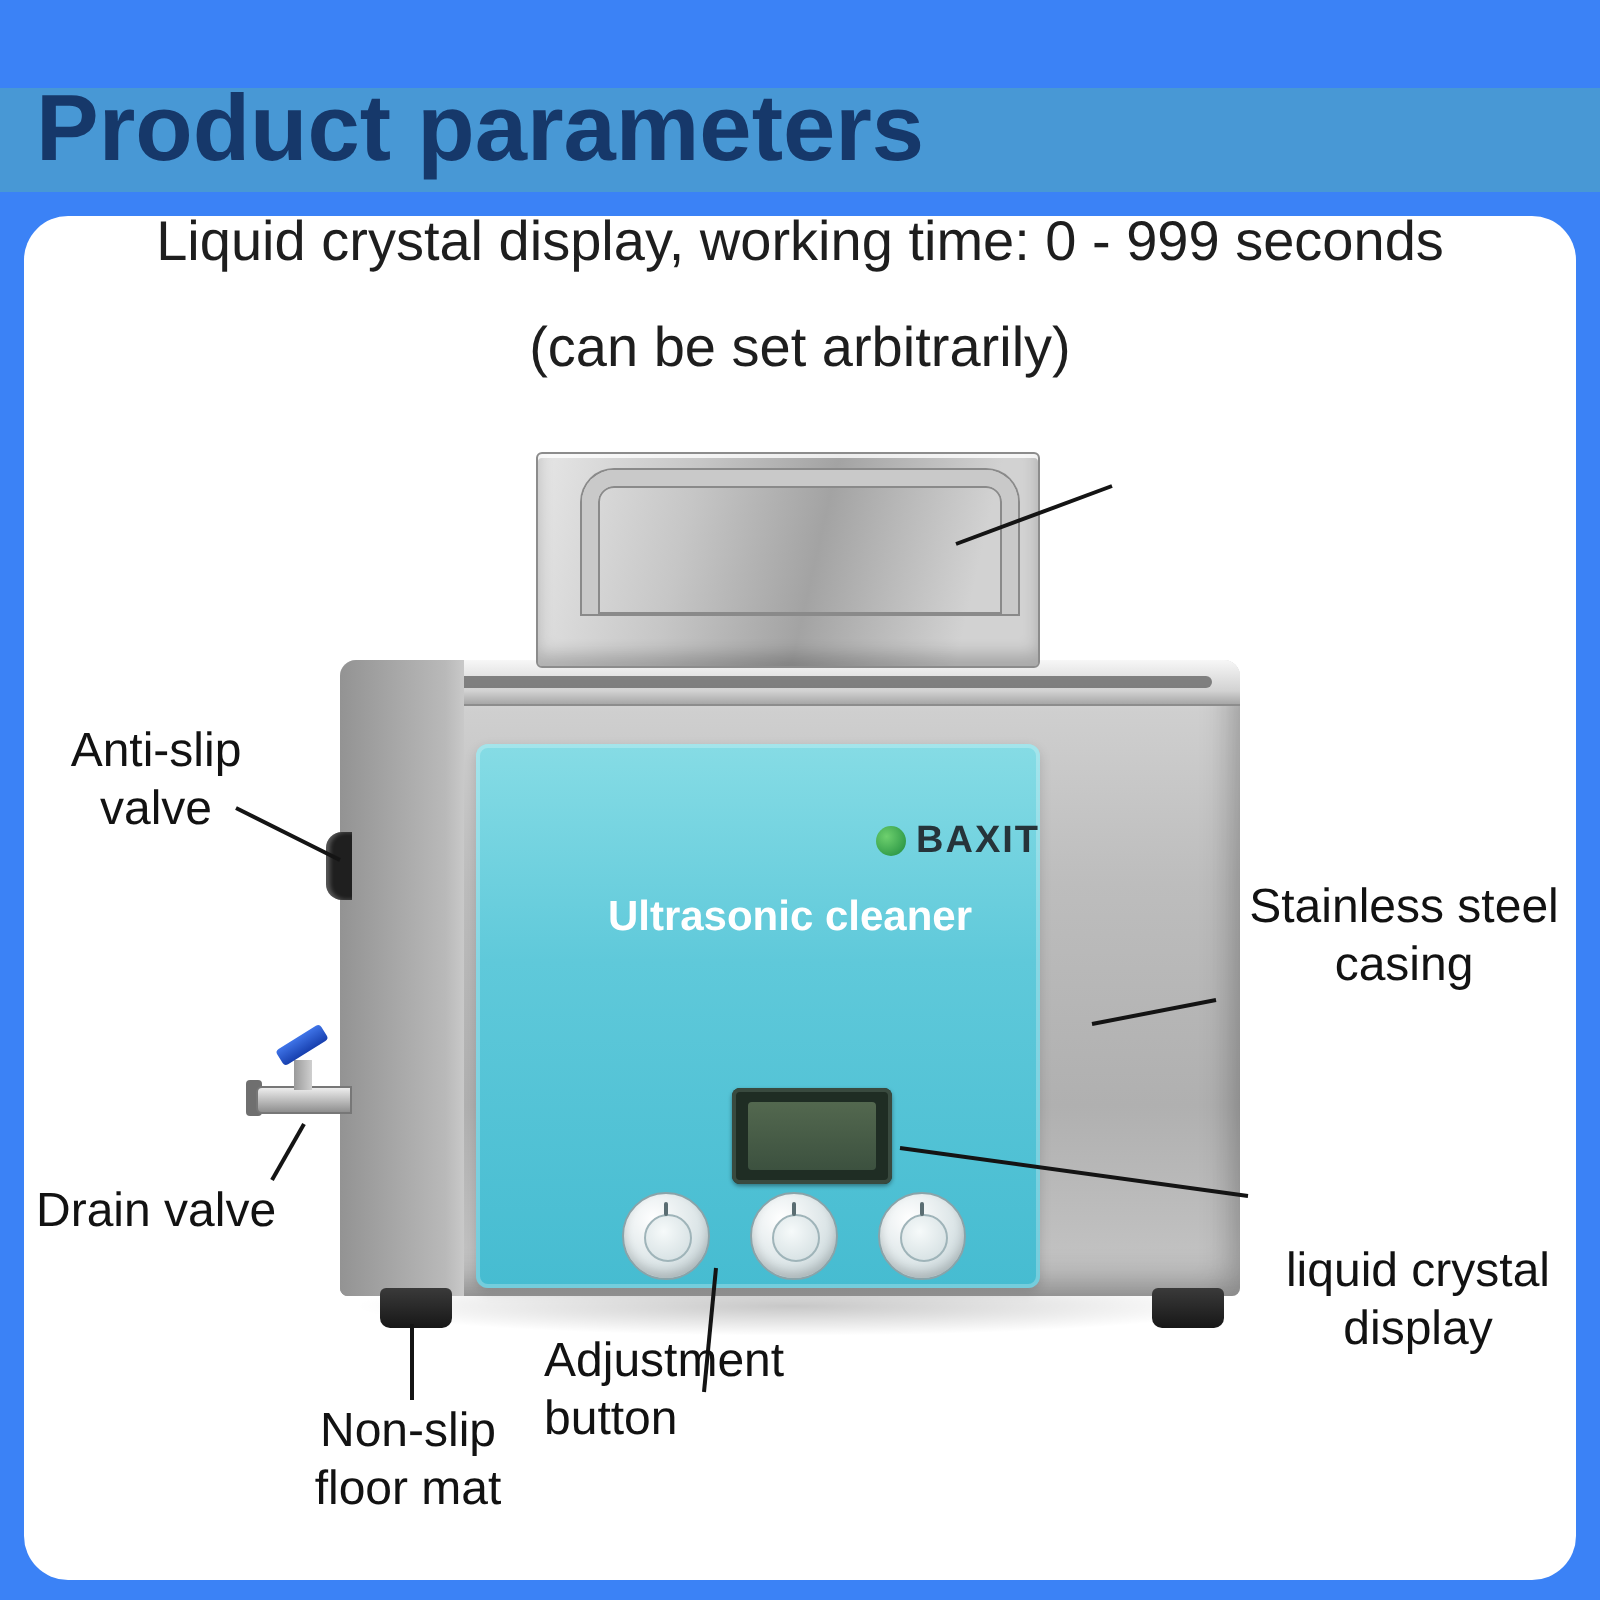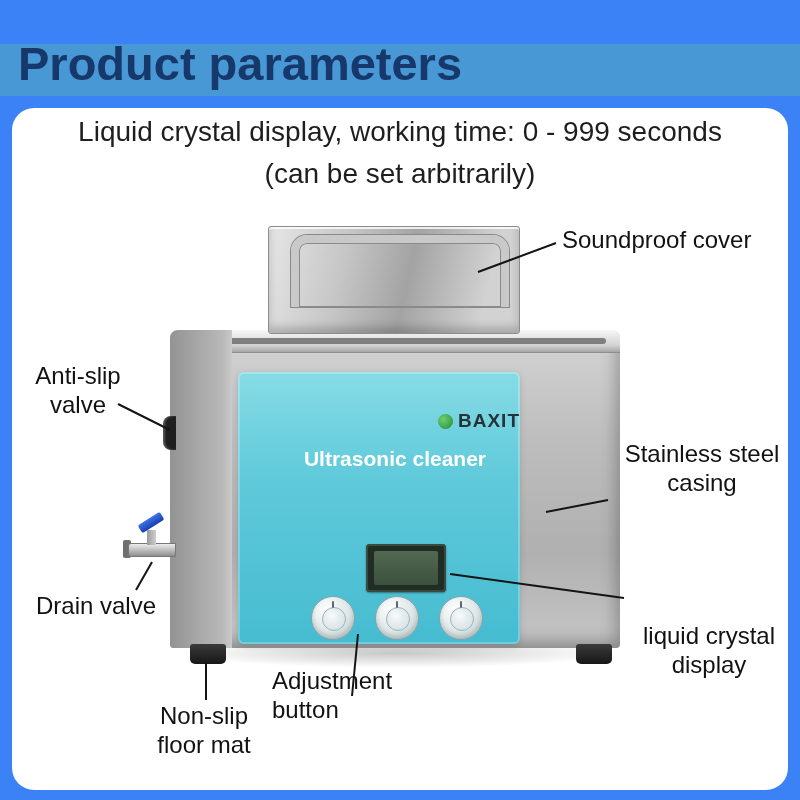--- a/index.html
+++ b/index.html
@@ -7,21 +7,21 @@
         font-family:"Liberation Sans",sans-serif;}
 
   
   .band{position:absolute;left:0;top:44px;width:800px;height:52px;background:#4898d5;}
   .title{position:absolute;left:18px;top:36px;margin:0;font-size:47px;font-weight:800;color:#16386a;}
 
   
   .card{position:absolute;left:12px;top:108px;width:776px;height:682px;background:#ffffff;border-radius:22px;}
 
   .subtitle{position:absolute;left:0;width:800px;text-align:center;font-size:28px;font-weight:500;color:#1e1e1e;}
-  .s1{top:116px}.s2{top:158px}
+  .s1{top:105px}.s2{top:158px}
 
   
   .shadow{position:absolute;left:176px;top:638px;width:440px;height:30px;
           background:radial-gradient(ellipse at center,rgba(0,0,0,.22),rgba(0,0,0,0) 70%);}
 
   .body-unit{position:absolute;left:170px;top:330px;width:450px;height:318px;border-radius:8px 8px 4px 4px;
              background:linear-gradient(180deg,#ececec 0%,#cfcfcf 8%,#bdbdbd 35%,#b0b0b0 70%,#c6c6c6 100%);
              box-shadow:inset 0 2px 0 rgba(255,255,255,.7),inset -8px 0 14px rgba(0,0,0,.12),
                         inset 8px 0 10px rgba(0,0,0,.10),inset 0 -10px 14px rgba(0,0,0,.18);}
   .rim{position:absolute;left:0;top:0;width:100%;height:22px;border-radius:8px 8px 0 0;
@@ -76,21 +76,21 @@
   .watermark{position:absolute;left:222px;top:383px;width:360px;text-align:center;font-size:30px;
         color:rgba(255,255,255,.97);text-shadow:0 1px 2px rgba(0,0,0,.08);}
 
   .leaders{position:absolute;left:0;top:0;pointer-events:none;}
   .leaders line{stroke:#141414;stroke-width:2;}
 
   .callout{position:absolute;font-size:24px;font-weight:500;color:#121212;line-height:1.2;white-space:pre-line;}
   .co-cover{left:562px;top:226px;width:224px;}
   .co-handle{left:16px;top:362px;width:124px;text-align:center;}
   .co-casing{left:612px;top:440px;width:180px;text-align:center;}
-  .co-drain{left:36px;top:592px;width:160px;}
+  .co-drain{left:18px;top:592px;width:160px;}
   .co-lcd{left:628px;top:578px;width:162px;text-align:center;margin-top:44px;}
   .co-mat{left:128px;top:702px;width:152px;text-align:center;}
   .co-adj{left:272px;top:667px;width:154px;}
 </style>
 </head>
 <body>
 
 <div class="page">
 
   <div class="band"></div>
@@ -143,21 +143,20 @@
   <svg class="leaders" width="800" height="800">
     <line x1="478" y1="272" x2="556" y2="243"></line>
     <line x1="118" y1="404" x2="170" y2="430"></line>
     <line x1="546" y1="512" x2="608" y2="500"></line>
     <line x1="152" y1="562" x2="136" y2="590"></line>
     <line x1="450" y1="574" x2="624" y2="598"></line>
     <line x1="206" y1="662" x2="206" y2="700"></line>
     <line x1="358" y1="634" x2="352" y2="696"></line>
   </svg>
 
-  <div class="callout co-cover">Soundproof cover</div>
   <div class="callout co-handle">Anti-slip
 valve</div>
   <div class="callout co-casing">Stainless steel
 casing</div>
   <div class="callout co-drain">Drain valve</div>
   <div class="callout co-lcd">liquid crystal
 display</div>
   <div class="callout co-mat">Non-slip
 floor mat</div>
   <div class="callout co-adj">Adjustment

